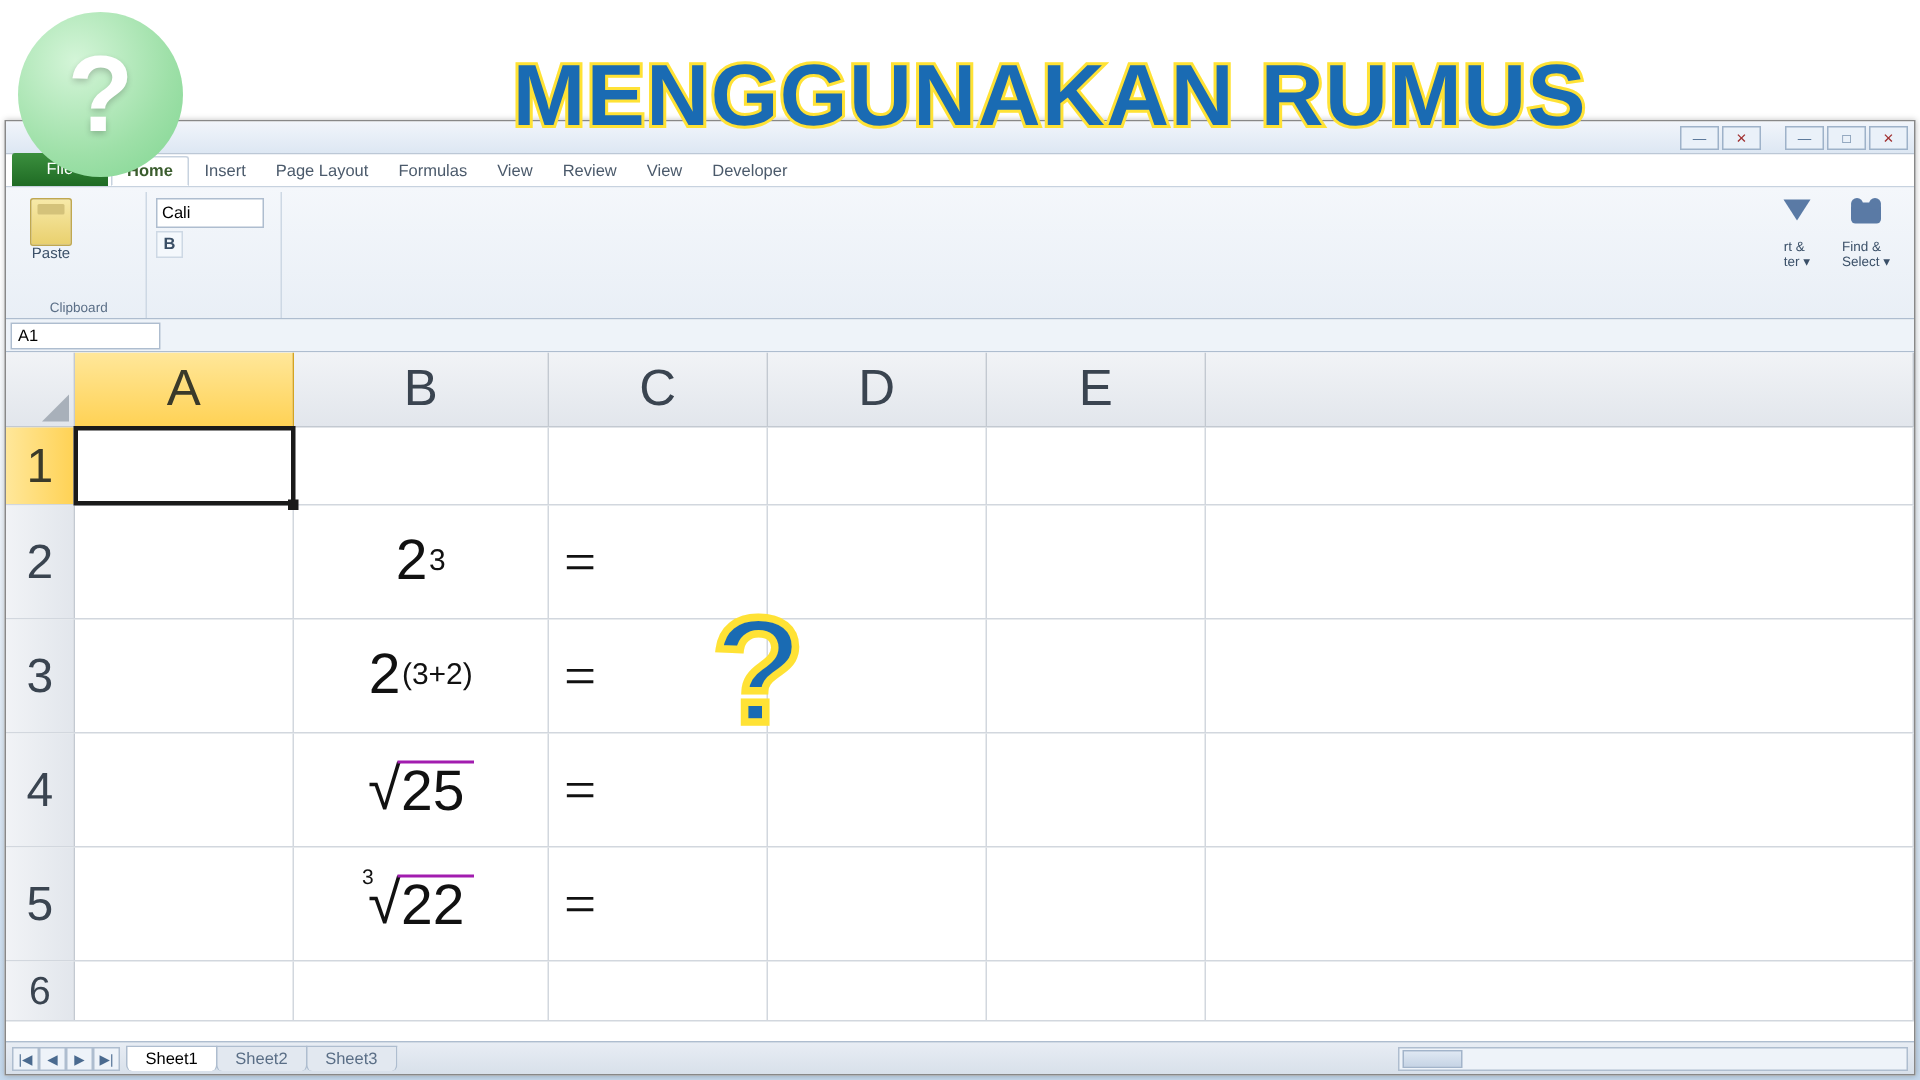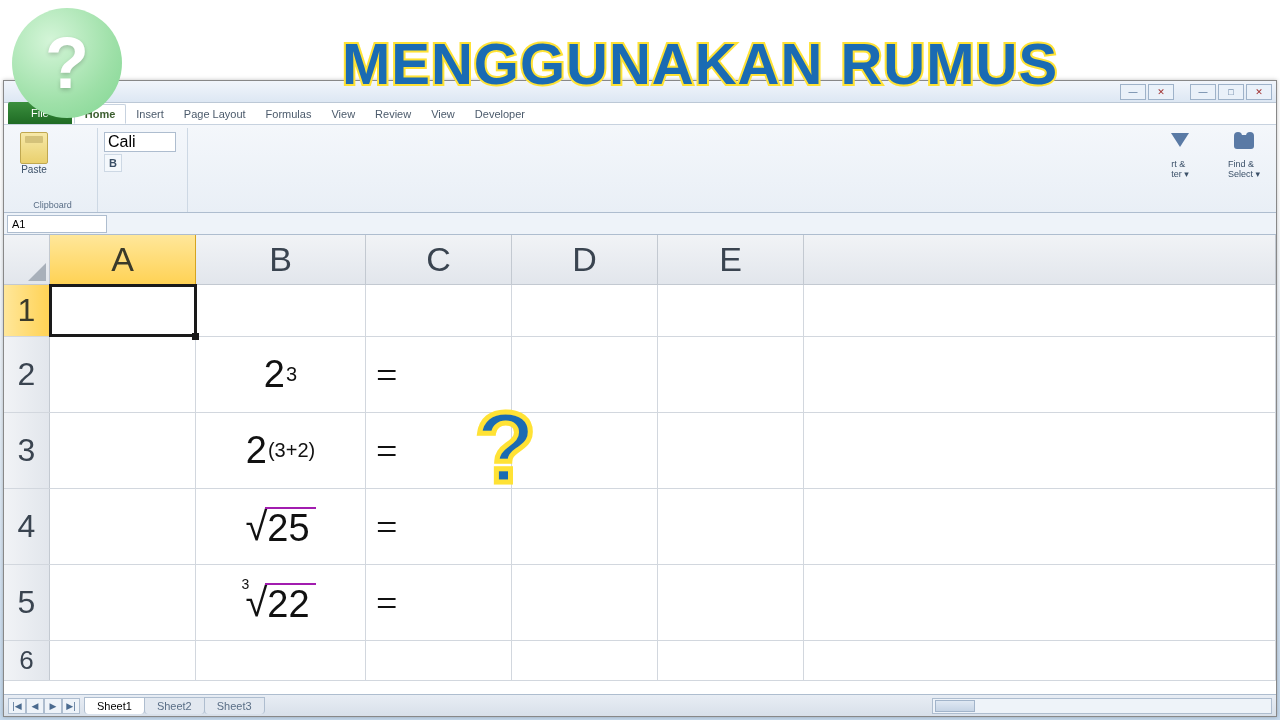--- a/index.html
+++ b/index.html
@@ -24,25 +24,25 @@
 .paste-big .icn{width:28px;height:32px;background:linear-gradient(#f7e9a8,#e9d06e);border:1px solid #c0a850;border-radius:2px;position:relative;margin-top:2px}
 .paste-big .icn::after{content:"";position:absolute;top:3px;left:4px;right:4px;height:7px;background:#d4c27a;border-radius:1px}
 .paste-big .lbl{font-size:10px;color:#3b5068}
 .clip-side{display:flex;flex-direction:column;gap:1px;margin-left:2px;padding-top:2px}
 .clip-side div{font-size:10px;color:#3b5068;display:flex;align-items:center;gap:3px;cursor:pointer;padding:1px 2px}
 .clip-side .ci{width:14px;height:12px;display:inline-block;position:relative}
 .ci.cut::before{content:"✂";font-size:11px;color:#6a7a8e}
 .ci.copy::before{content:"❐";font-size:11px;color:#6a7a8e}
 .ci.fmt::before{content:"";display:block;width:10px;height:10px;background:linear-gradient(45deg,#e8b050,#f3d89a);border:1px solid #c79540}
 .rg-flex{display:flex}
-.font-group input{width:72px;height:20px;font-size:16px;border:1px solid #aebdcf;padding:4px 3px}
+.font-group input{width:72px;height:20px;font-size:11px;border:1px solid #aebdcf;padding:4px 3px}
 .fstack{display:flex;flex-direction:column;gap:2px;padding-top:2px}
 .frow{display:flex;gap:3px}
 .fbtn{width:18px;height:18px;border:1px solid #cdd8e4;background:#f4f8fc;font-size:11px;display:flex;align-items:center;justify-content:center;font-weight:700;color:#3a4f66;cursor:pointer}
-.edit-group{margin-left:auto;display:flex;gap:20px;padding:3px 6px 14px}
+.edit-group{margin-left:auto;display:flex;gap:2px;padding:3px 6px 14px}
 .ebtn{display:flex;flex-direction:column;align-items:center;font-size:9px;color:#3b5068;cursor:pointer;width:44px}
 .ebtn .eicn{width:26px;height:26px;margin-bottom:2px}
 .funnel{width:0;height:0;border-left:9px solid transparent;border-right:9px solid transparent;border-top:14px solid #5a7aa5;margin:2px auto 0}
 .binoc{width:20px;height:14px;margin:4px auto 0;background:#5a7aa5;border-radius:3px;position:relative}
 .binoc::before,.binoc::after{content:"";position:absolute;top:-3px;width:8px;height:8px;background:#5a7aa5;border-radius:50%}
 .binoc::before{left:0}.binoc::after{right:0}
 .namebox-row{height:22px;border-bottom:1px solid #aebdcf;display:flex;align-items:center;background:#eef3f9}
 .namebox{width:100px;height:18px;margin:0 3px;background:#fff;border:1px solid #aebdcf;font-size:11px;padding:0 4px;display:flex;align-items:center}
 .fxbar{display:flex;align-items:center;gap:3px;flex:1}
 .fxsym{font-style:italic;font-size:11px;color:#555;padding:0 4px}

